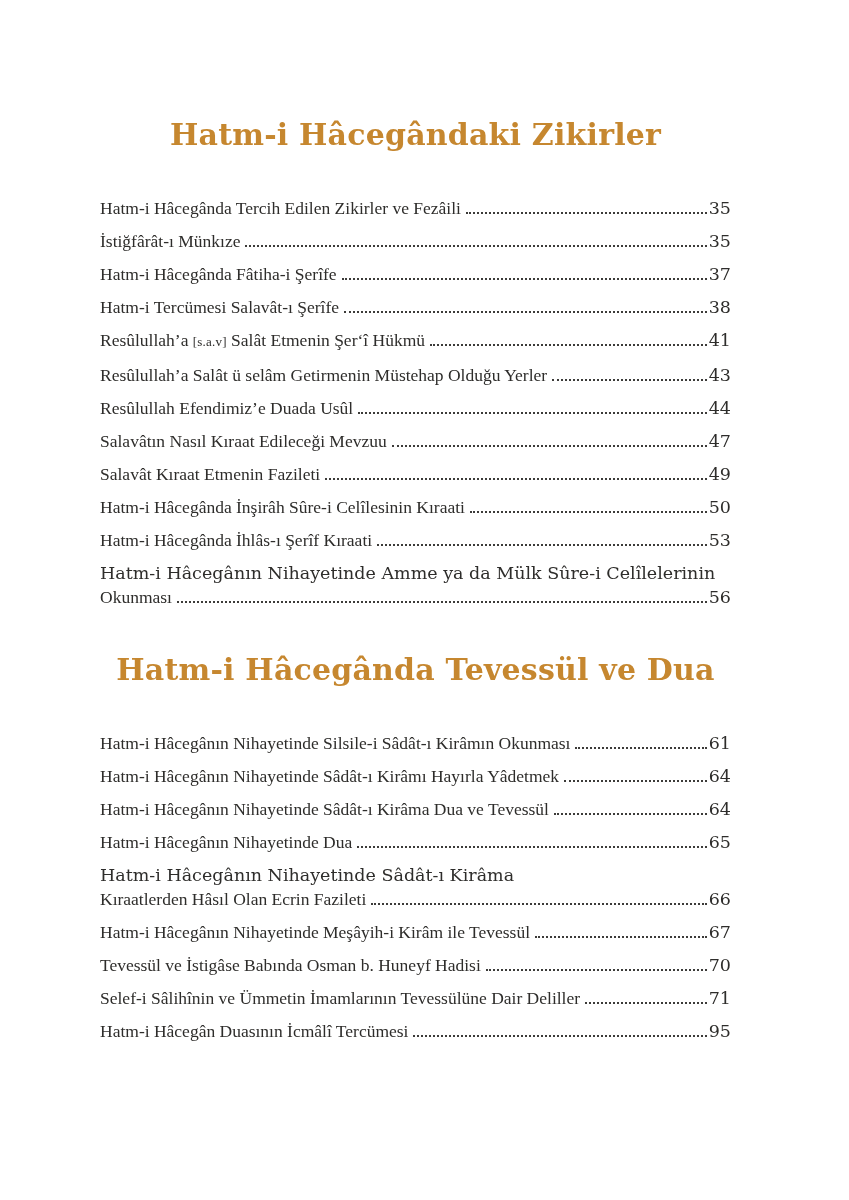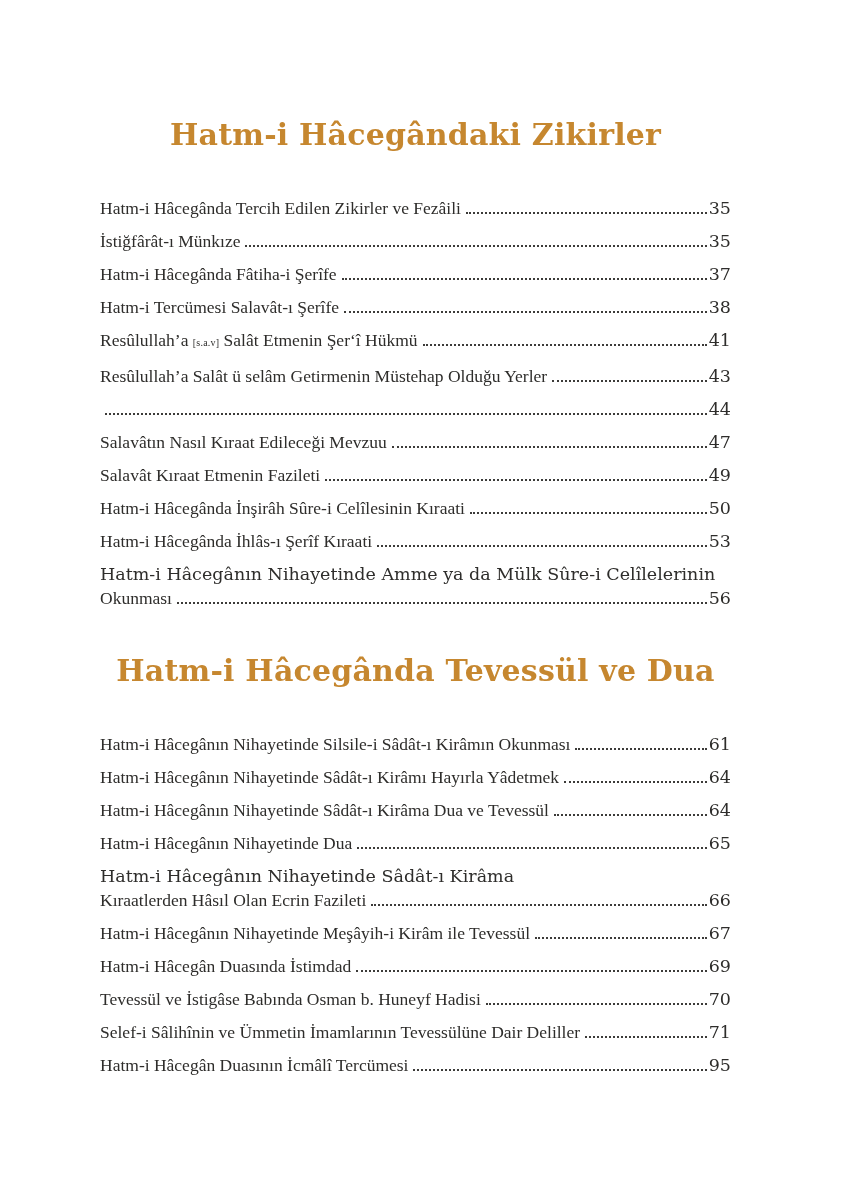--- a/index.html
+++ b/index.html
@@ -51,21 +51,21 @@
     flex: 1 1 auto;
     min-width: 10px;
     height: 0;
     border-bottom: 2px dotted #3c3b39;
     margin: 0 2px 0 5px;
   }
   .toc-page {
     flex: 0 0 auto;
   }
   .small-note {
-    font-size: 10px;
+    font-size: 13px;
     letter-spacing: 0.2px;
   }
 </style>
 </head>
 <body>
 
 <div class="page" style="color: rgb(46, 45, 43); background: rgb(255, 255, 255);">
   <div id="sections-root">
       <div class="section">
         <h1 class="section-title">Hatm-i Hâcegândaki Zikirler</h1>
@@ -106,20 +106,21 @@
         </div>
         <div class="toc-entry">
           <div class="toc-row">
             <span class="toc-title">Resûlullah’a Salât ü selâm Getirmenin Müstehap Olduğu Yerler</span>
             <span class="leader"></span>
             <span class="toc-page">43</span>
           </div>
         </div>
         <div class="toc-entry">
           <div class="toc-row">
+            <span class="toc-title">Resûlullah Efendimiz’e Duada Usûl</span>
             <span class="leader"></span>
             <span class="toc-page">44</span>
           </div>
         </div>
         <div class="toc-entry">
           <div class="toc-row">
             <span class="toc-title">Salavâtın Nasıl Kıraat Edileceği Mevzuu</span>
             <span class="leader"></span>
             <span class="toc-page">47</span>
           </div>
@@ -190,27 +191,20 @@
             <span class="toc-title">Kıraatlerden Hâsıl Olan Ecrin Fazileti</span>
             <span class="leader"></span>
             <span class="toc-page">66</span>
           </div>
         </div>
         <div class="toc-entry">
           <div class="toc-row">
             <span class="toc-title">Hatm-i Hâcegânın Nihayetinde Meşâyih-i Kirâm ile Tevessül</span>
             <span class="leader"></span>
             <span class="toc-page">67</span>
-          </div>
-        </div>
-        <div class="toc-entry">
-          <div class="toc-row">
-            <span class="toc-title">Hatm-i Hâcegân Duasında İstimdad</span>
-            <span class="leader"></span>
-            <span class="toc-page">69</span>
           </div>
         </div>
         <div class="toc-entry">
           <div class="toc-row">
             <span class="toc-title">Tevessül ve İstigâse Babında Osman b. Huneyf Hadisi</span>
             <span class="leader"></span>
             <span class="toc-page">70</span>
           </div>
         </div>
         <div class="toc-entry">

